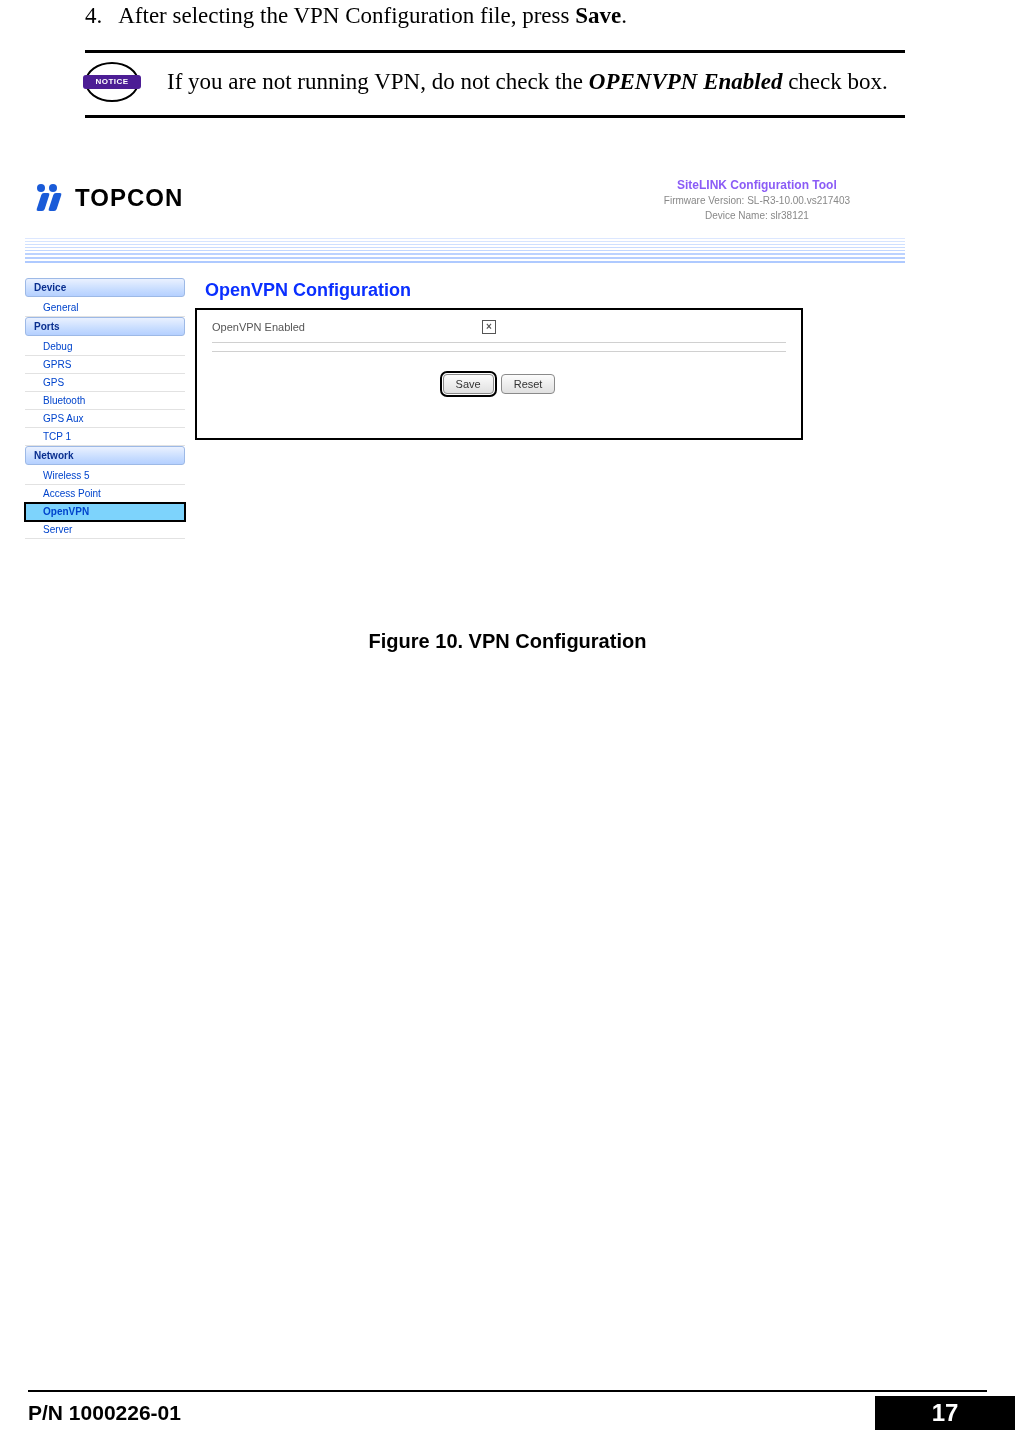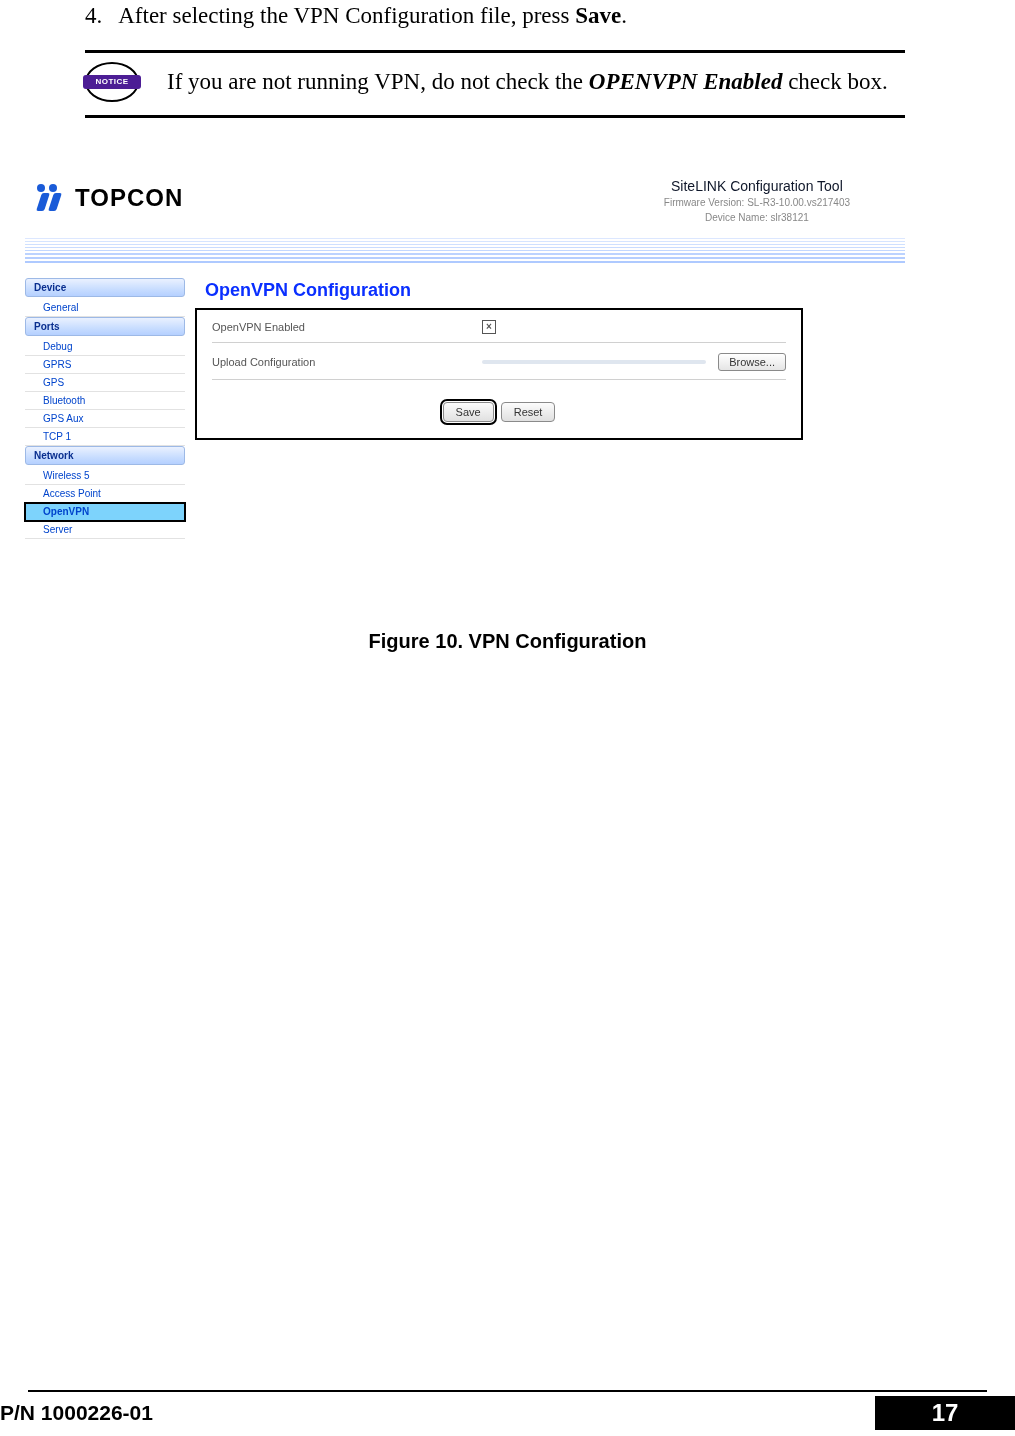--- a/index.html
+++ b/index.html
@@ -91,21 +91,21 @@
   }
   .shot .logo .word {
     font-family: Arial, Helvetica, sans-serif;
     font-weight: 900; letter-spacing:1px;
     font-size: 24px; color:#000;
   }
   .shot .title-block {
     position:absolute; right: 55px; top: 0; text-align: center;
   }
   .shot .title-block .tool-title {
-    font-weight:normal; font-size:14px; color:#0f172a;
+    font-weight:bold; font-size:12px; color:#8b5cf6;
     font-family: Verdana, Arial, sans-serif;
   }
   .shot .title-block .meta {
     font-size:10px; color:#888;
     line-height:1.3; margin-top:2px;
   }
 
   
   .shot .band-lines {
     position:absolute; left:0; right:0; top:60px; height:30px;
@@ -211,21 +211,21 @@
     position:absolute; left:28px; right:28px; bottom:44px;
     height:2px; background:#000;
   }
   .footer {
     position:absolute; left:0; right:0; bottom:6px; height:34px;
     display:flex;
   }
   .footer .pn {
     font-family: Arial, Helvetica, sans-serif;
     font-weight:bold; font-size:21px;
-    line-height:34px;
+    padding-left:28px; line-height:34px;
   }
   .footer .spacer { flex:1; }
   .footer .pg {
     width:140px; background:#000; color:#fff;
     font-family: Arial, Helvetica, sans-serif;
     font-weight:bold; font-size:24px;
     text-align:center; line-height:34px;
   }
 </style>
 </head>
@@ -291,27 +291,20 @@
   <div class="main-title">OpenVPN Configuration</div>
 
   <div class="panel">
     <div class="row">
       <div class="lbl">OpenVPN Enabled</div>
       <div class="ctl">
         <div class="cb">×</div>
       </div>
     </div>
     <div class="underline"></div>
-    <div class="row">
-      <div class="lbl">Upload Configuration</div>
-      <div class="ctl">
-        <div class="file-track"></div>
-        <div class="browse-btn">Browse...</div>
-      </div>
-    </div>
     <div class="underline"></div>
     <div class="btn-row">
       <span class="btn save">Save</span>
       <span class="btn">Reset</span>
     </div>
   </div>
 </div>
 
 <div class="figure-caption">Figure 10. VPN Configuration</div>
 

